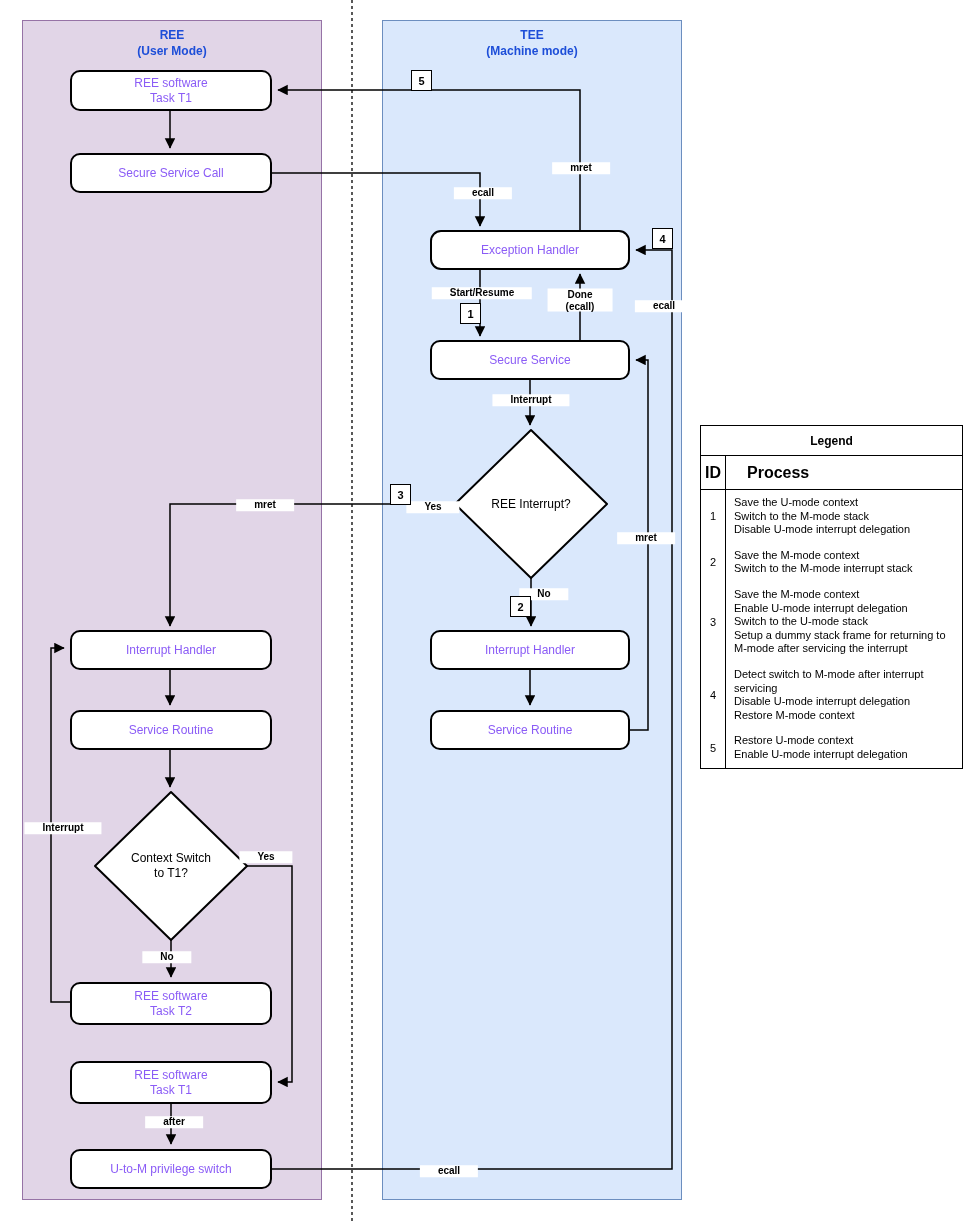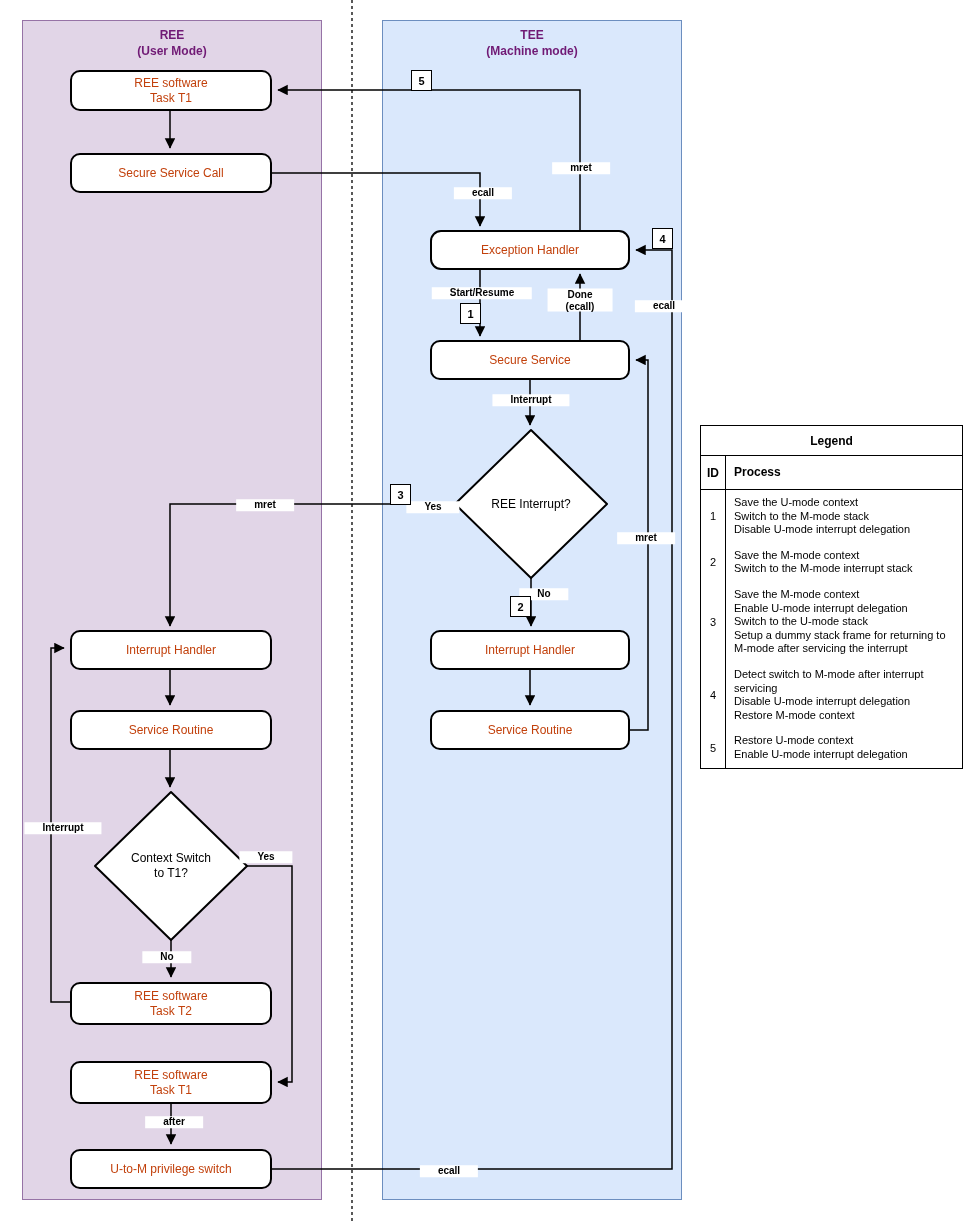--- a/index.html
+++ b/index.html
@@ -3,45 +3,45 @@
 <meta charset="utf-8">
 <style>
   * { margin:0; padding:0; box-sizing:border-box; }
   body { font-family:"Liberation Sans", sans-serif; background:#ffffff; }
   #stage { position:relative; width:968px; height:1222px; background:#ffffff; overflow:hidden; }
 
   .panel { position:absolute; top:20px; height:1180px; width:300px; }
   #ree-panel { left:22px; background:#e1d5e7; border:1px solid #9673a6; }
   #tee-panel { left:382px; background:#dae8fc; border:1px solid #6c8ebf; }
   .panel-title { position:absolute; top:7px; left:0; width:100%; text-align:center;
-                 font-size:12px; font-weight:bold; white-space:pre-line; line-height:1.32; color:#701a75; }
+                 font-size:12px; font-weight:bold; white-space:pre-line; line-height:1.32; color:#1d4ed8; }
 
   #connectors { position:absolute; left:0; top:0; width:968px; height:1222px; }
 
   .box { position:absolute; background:#ffffff; border:2px solid #000; border-radius:10px;
          display:flex; align-items:center; justify-content:center; text-align:center;
-         font-size:12px; line-height:1.22; color:#c2410c; white-space:pre-line; }
+         font-size:12px; line-height:1.22; color:#8b5cf6; white-space:pre-line; }
 
   .diamond-label { position:absolute; transform:translate(-50%,-50%); font-size:12px;
                    text-align:center; white-space:pre-line; line-height:1.25; color:#000; }
 
   .edge-label { position:absolute; transform:translate(-50%,-50%); background:#ffffff;
                 font-size:10px; font-weight:bold; padding:0 18px; text-align:center;
                 white-space:pre-line; line-height:1.15; color:#000; }
 
   .badge { position:absolute; width:21px; height:21px; background:#ffffff; border:1px solid #000;
            display:flex; align-items:center; justify-content:center;
            font-size:11px; font-weight:bold; color:#000; }
 
   
   #legend { position:absolute; left:700px; top:425px; width:263px; background:#fff;
             border:1px solid #000; font-size:11px; color:#000; }
   .legend-title { height:30px; border-bottom:1px solid #000; display:flex;
                   align-items:center; justify-content:center; font-weight:bold; font-size:12px;text-align:right; }
-  .legend-head { display:flex; height:34px; border-bottom:1px solid #000; font-weight:bold; font-size:12px; }
+  .legend-head { display:flex; height:34px; border-bottom:1px solid #000; font-weight:bold; font-size:16px;gap:13px; }
   .legend-row { display:flex; }
   .id-cell { width:25px; border-right:1px solid #000; display:flex; align-items:center;
              justify-content:center; flex:0 0 25px; }
   .proc-cell { flex:1; padding:6px 4px 6px 8px; line-height:13.6px; white-space:pre-line; }
   .legend-head .proc-cell { display:flex; align-items:center; padding:0 0 0 8px; }
 </style>
 </head>
 <body>
 
 <div id="stage">

